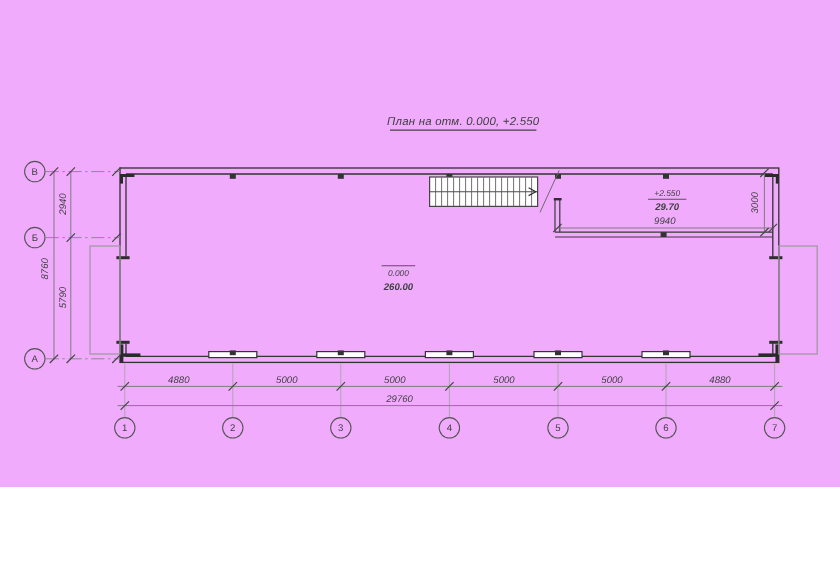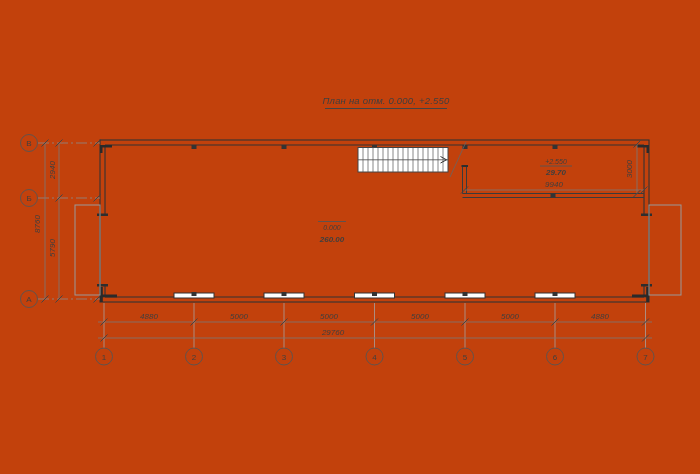--- a/index.html
+++ b/index.html
@@ -1,19 +1,19 @@
 <!DOCTYPE html>
 <html><head>
 <meta charset="utf-8">
 <style>
   html,body{margin:0;padding:0;background:#ffffff;}
   .sheet{
     position:relative;
-    width:700px;height:474px;
-    background:#c2410c;
+    width:700px;height:406px;
+    background:#f0abfc;
     font-family:"Liberation Sans", sans-serif;
     overflow:hidden;
     text-align:right;
   }
   svg text{
     font-family:"Liberation Sans", sans-serif;
     font-style:italic;
     fill:#3f3f3f;
   }
   .t-dim{font-size:8px;}

